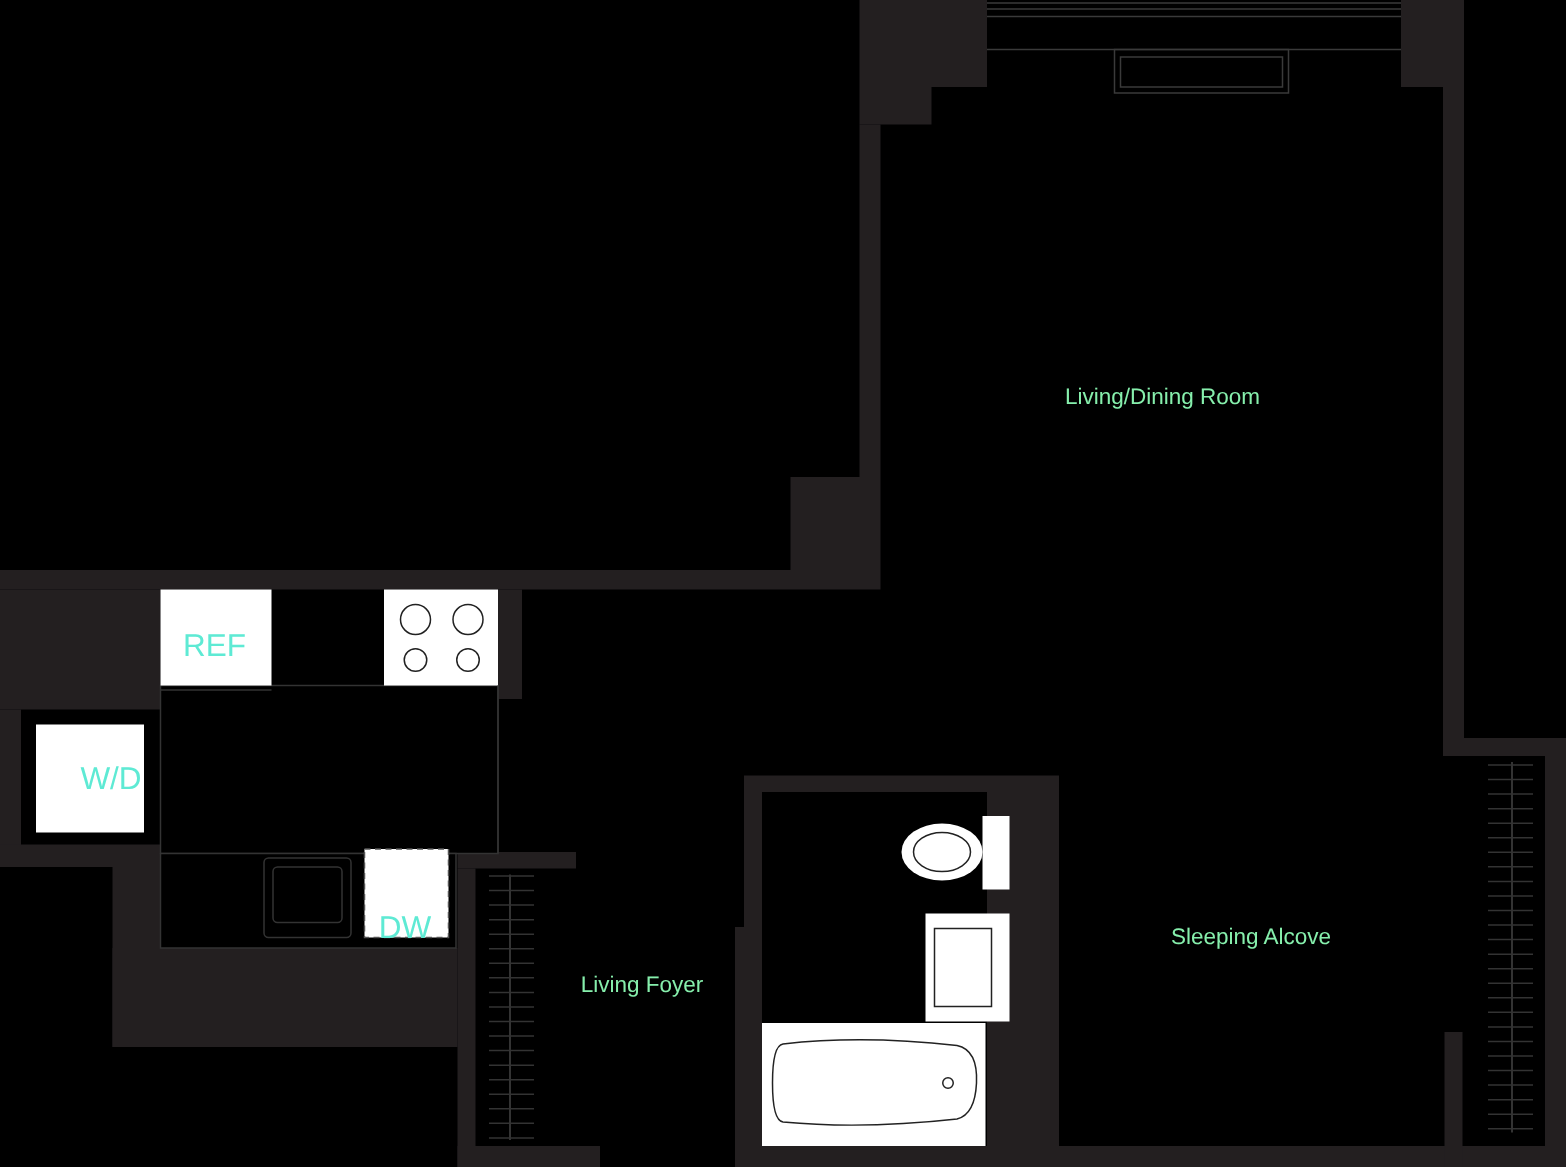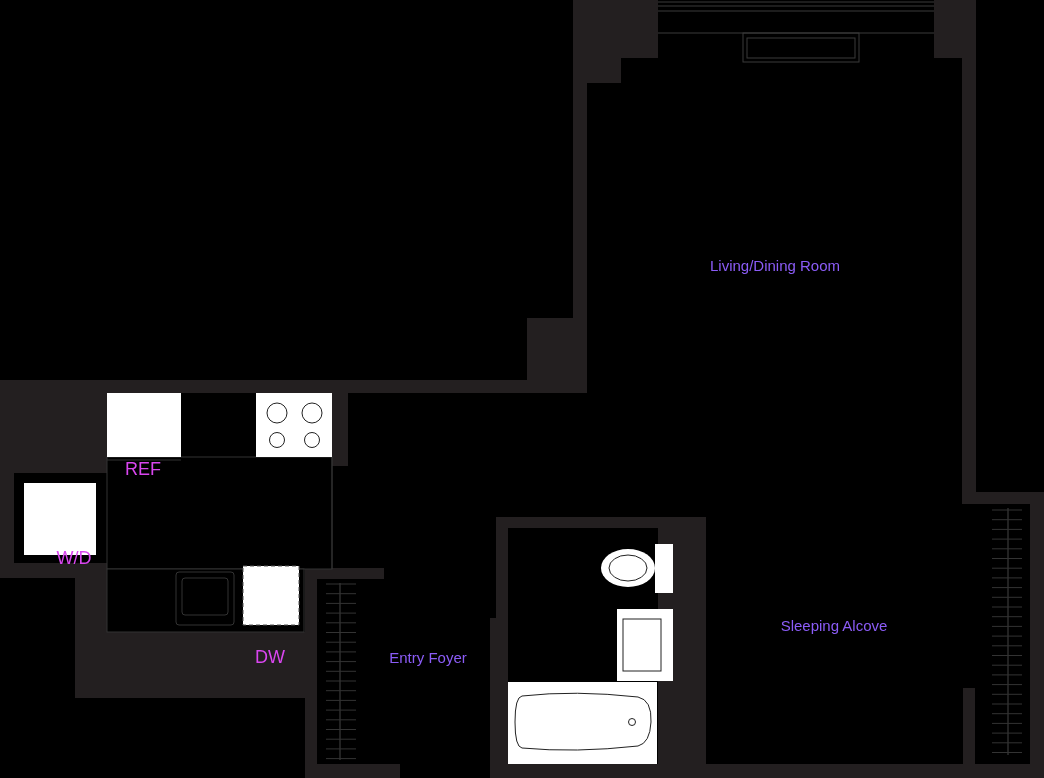--- a/index.html
+++ b/index.html
@@ -1,19 +1,19 @@
 <!DOCTYPE html>
 <html><head>
 <meta charset="utf-8">
 <style>
   html, body { margin:0; padding:0; background:#000; }
   body { width:1044px; height:778px; position:relative; overflow:hidden; font-family:"Liberation Sans", sans-serif; }
   svg { position:absolute; left:0; top:0; }
-  .room-label { position:absolute; color:#8b5cf6; font-size:15px; white-space:nowrap; transform:translate(-50%,-50%); }
-  .fixture-label { position:absolute; color:#d946ef; font-size:18px; transform:translate(-50%,-50%); white-space:nowrap;margin-top:38px; }
+  .room-label { position:absolute; color:#86efac; font-size:15px; white-space:nowrap; transform:translate(-50%,-50%); }
+  .fixture-label { position:absolute; color:#5eead4; font-size:21px; transform:translate(-50%,-50%); white-space:nowrap; }
 </style>
 </head>
 <body>
 
 <svg width="1044" height="778" viewBox="0 0 1044 778">
   <g fill="#231f20">
 
     <rect x="573" y="0" width="85" height="58"></rect>
     <rect x="573" y="58" width="48" height="25"></rect>
     <rect x="573" y="83" width="14" height="235"></rect>
@@ -139,13 +139,13 @@
     <circle cx="632" cy="722" r="3.5" fill="none" stroke="#222"></circle>
   </g>
 </svg>
 
 <div class="fixture-label" style="left:143px;top:431px;">REF</div>
 <div class="fixture-label" style="left:74px;top:520px;">W/D</div>
 <div class="fixture-label" style="left:270px;top:619px;">DW</div>
 
 <div class="room-label" style="left:775px;top:265px;">Living/Dining Room</div>
 <div class="room-label" style="left:834px;top:625px;">Sleeping Alcove</div>
-<div class="room-label" style="left:428px;top:657px;">Entry Foyer</div>
+<div class="room-label" style="left:428px;top:657px;">Living Foyer</div>
 
 </body></html>

